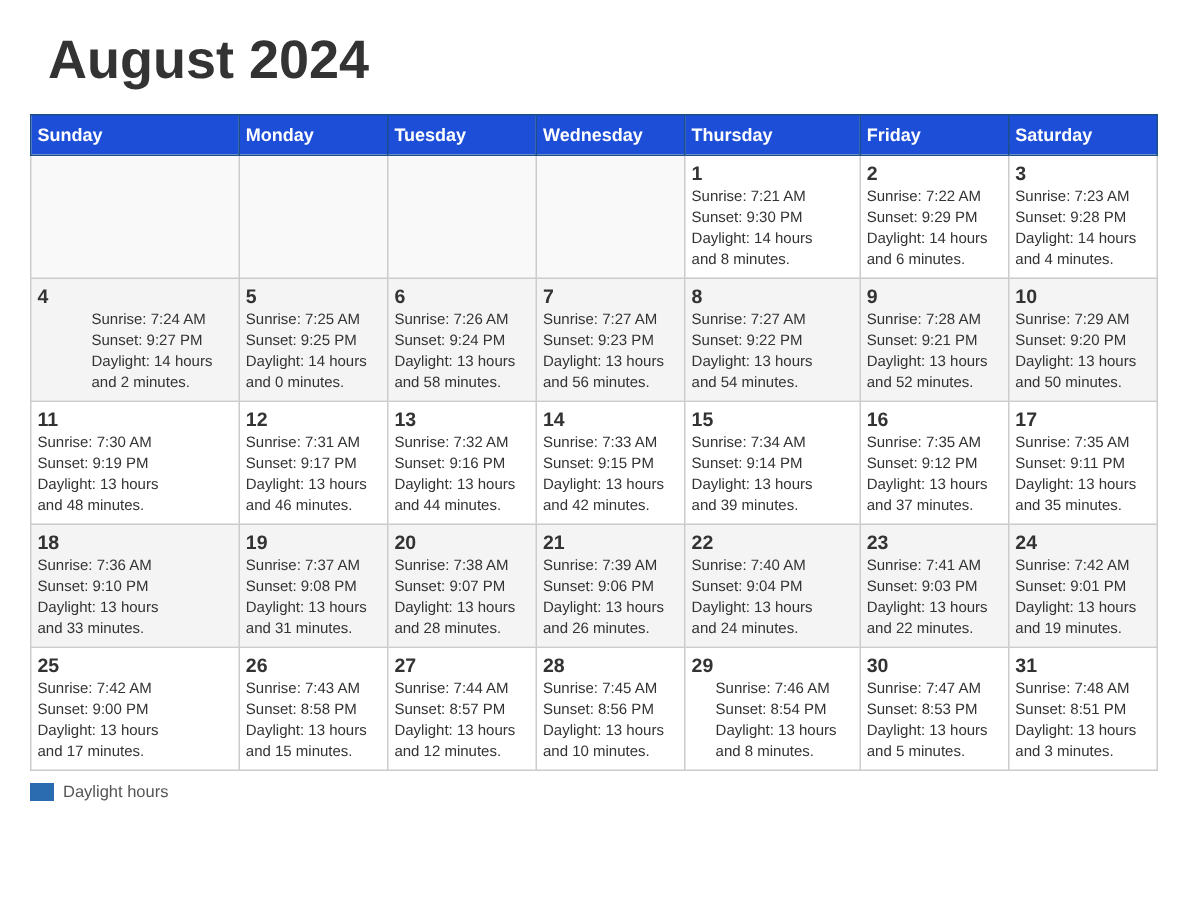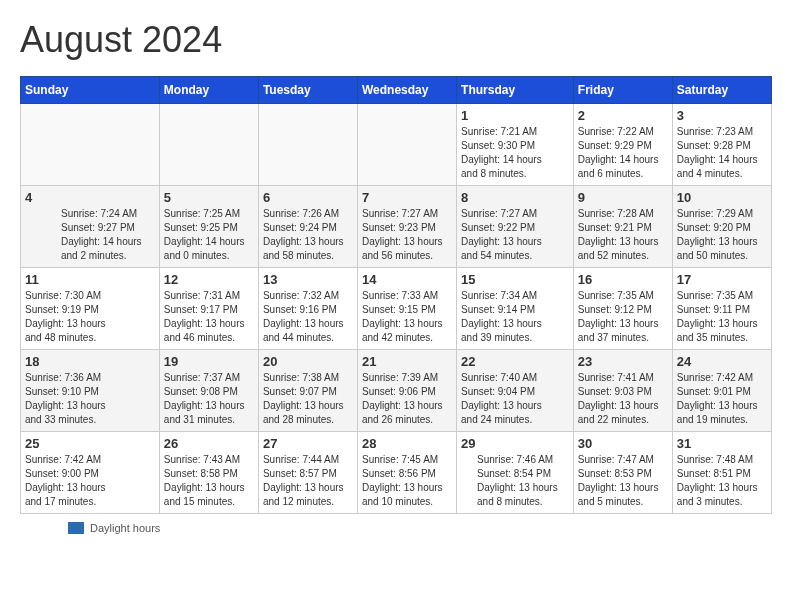--- a/index.html
+++ b/index.html
@@ -38,23 +38,24 @@
     }
     .logo-icon {
       width: 28px;
       height: 28px;
     }
     .title-block {
       text-align: right;
     }
     .calendar-title {
       font-size: 36px;
-      font-weight: normal;
+      font-weight: bold;
       color: #333;
       line-height: 1.1;
+      margin-left: 12px;
     }
     .calendar-subtitle {
       font-size: 14px;
       color: #555;
     }
     table {
       width: 100%;
       border-collapse: collapse;
       font-size: 11px;
     }
@@ -94,21 +95,20 @@
     }
     tr:nth-child(even) td:not(.empty) {
       background: #f4f4f4;
     }
     .legend {
       display: flex;
       align-items: center;
       margin-top: 8px;
       font-size: 11px;
       color: #555;
-      margin-left: 48px;
     }
     .legend-box {
       width: 16px;
       height: 12px;
       background: #2b6cb0;
       margin-right: 6px;
       display: inline-block;
     }
   </style>
 </head>

